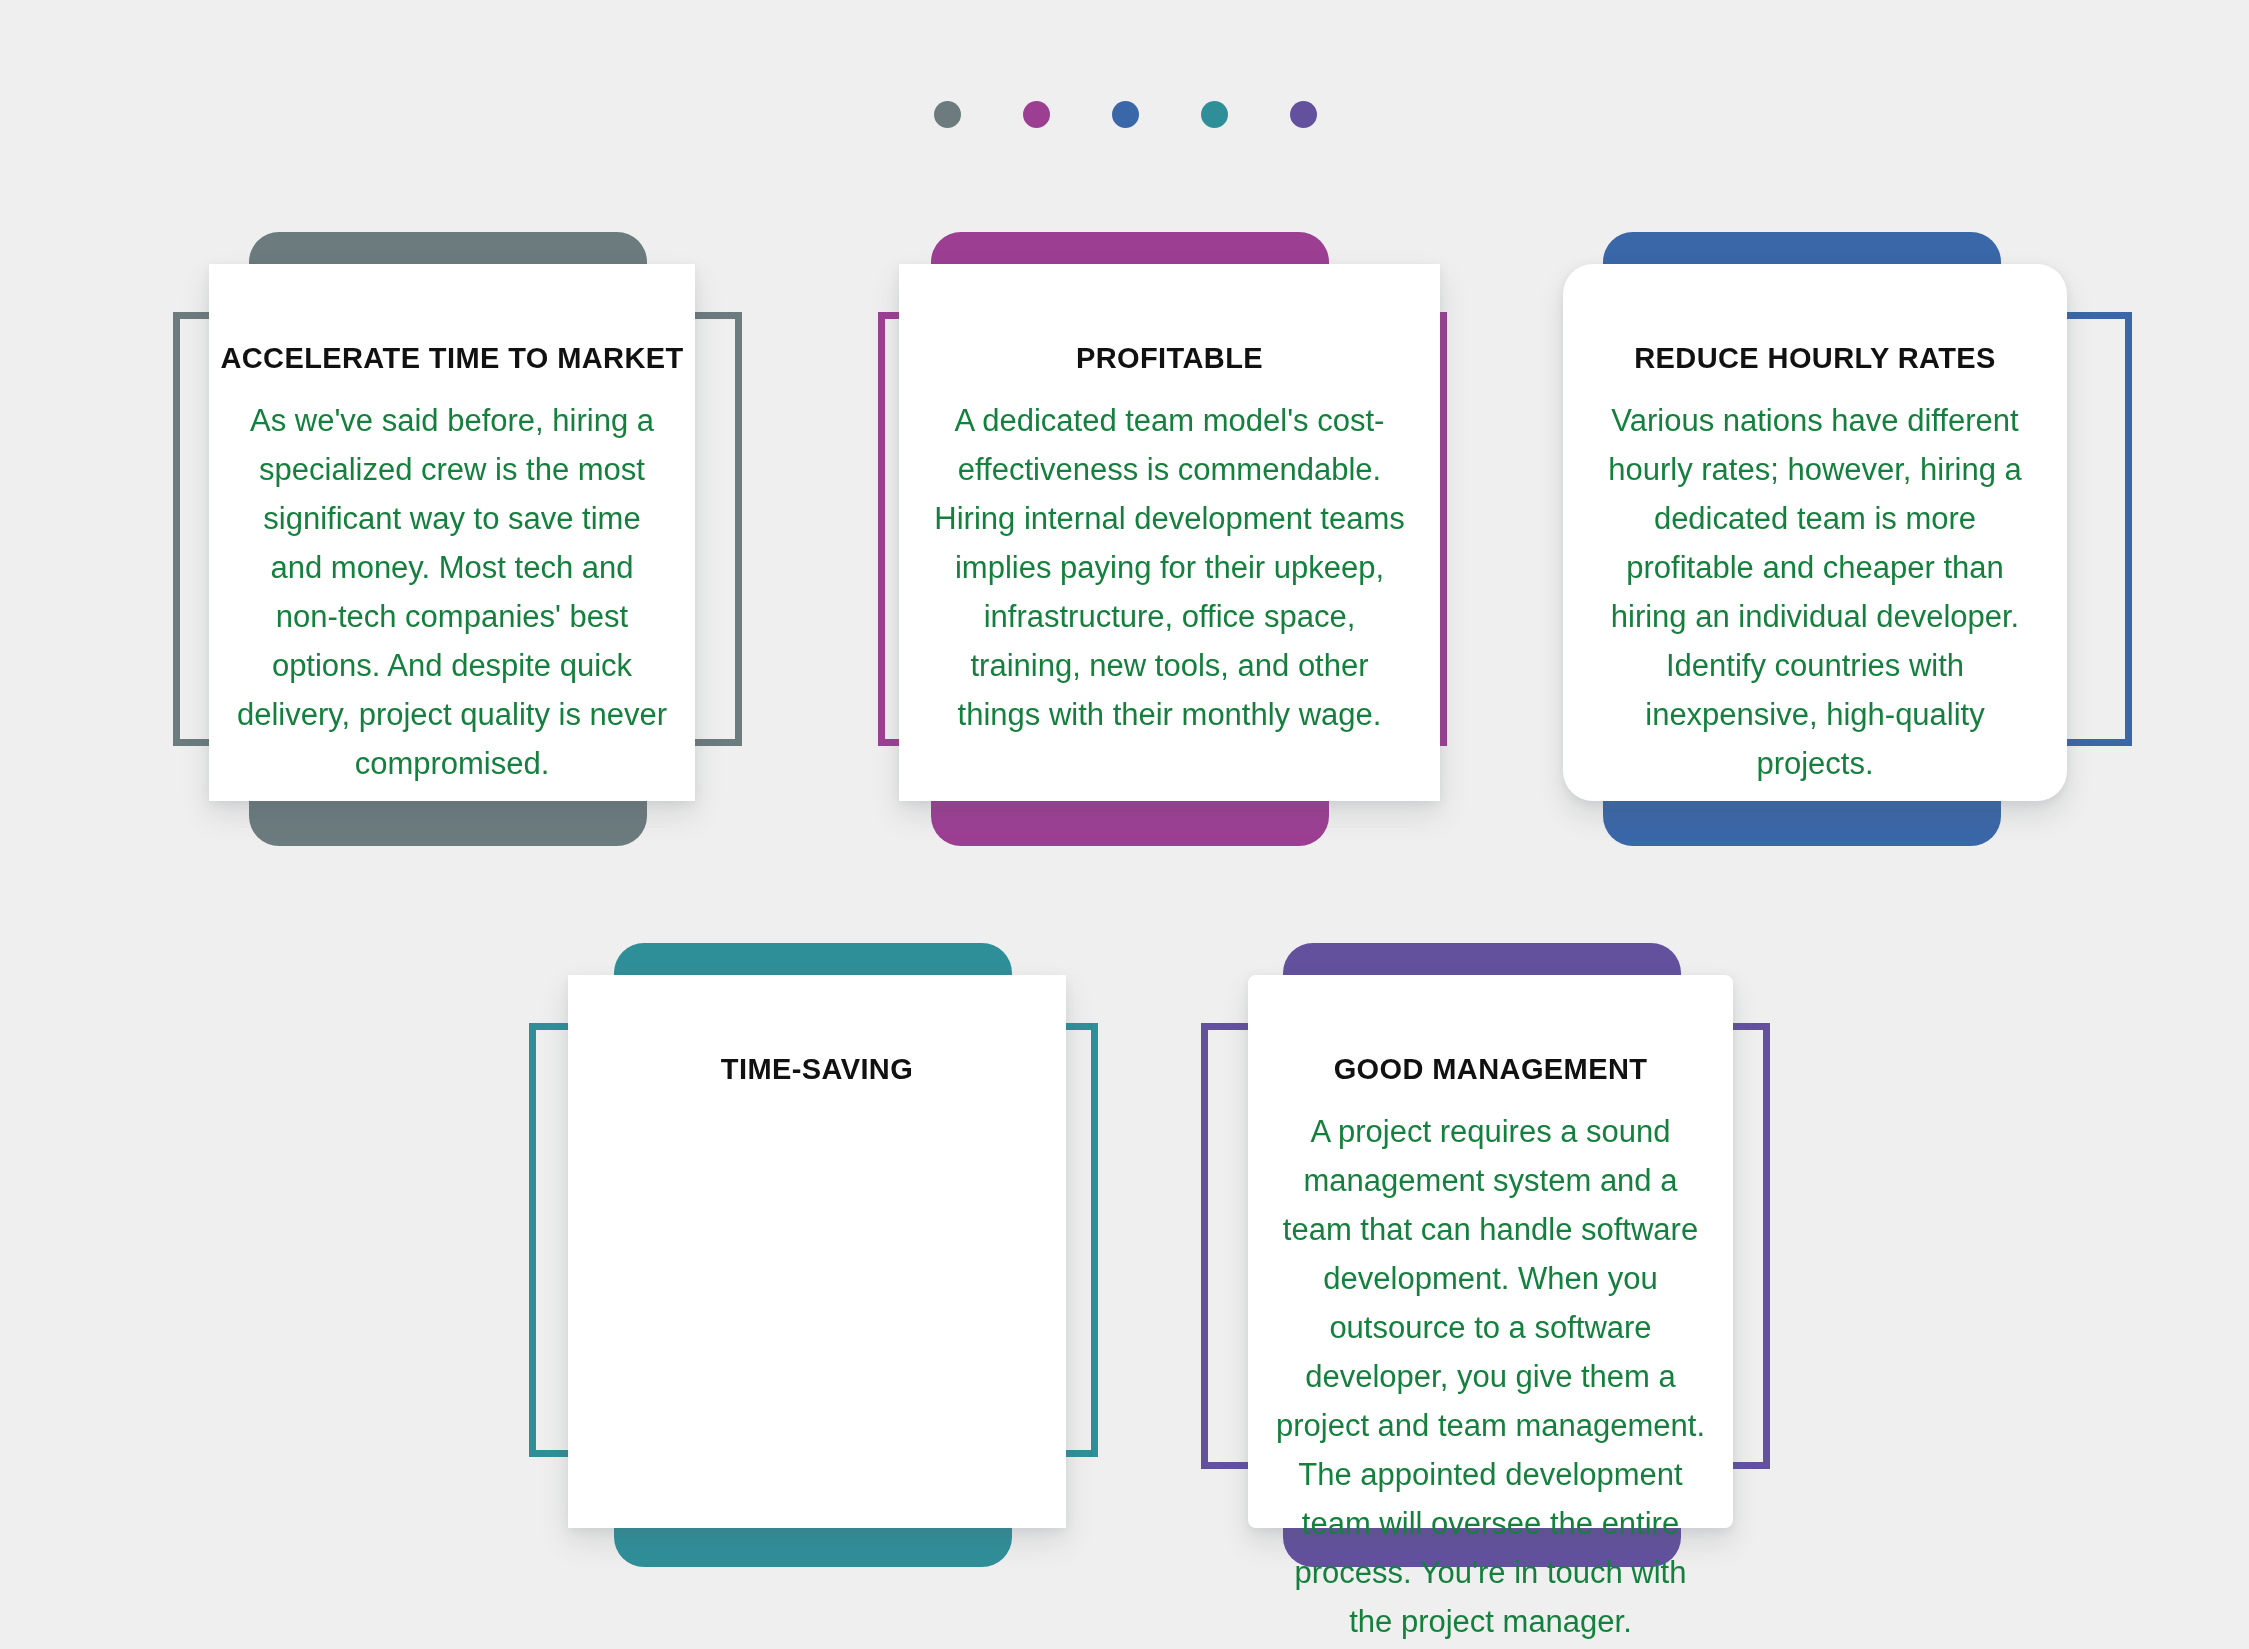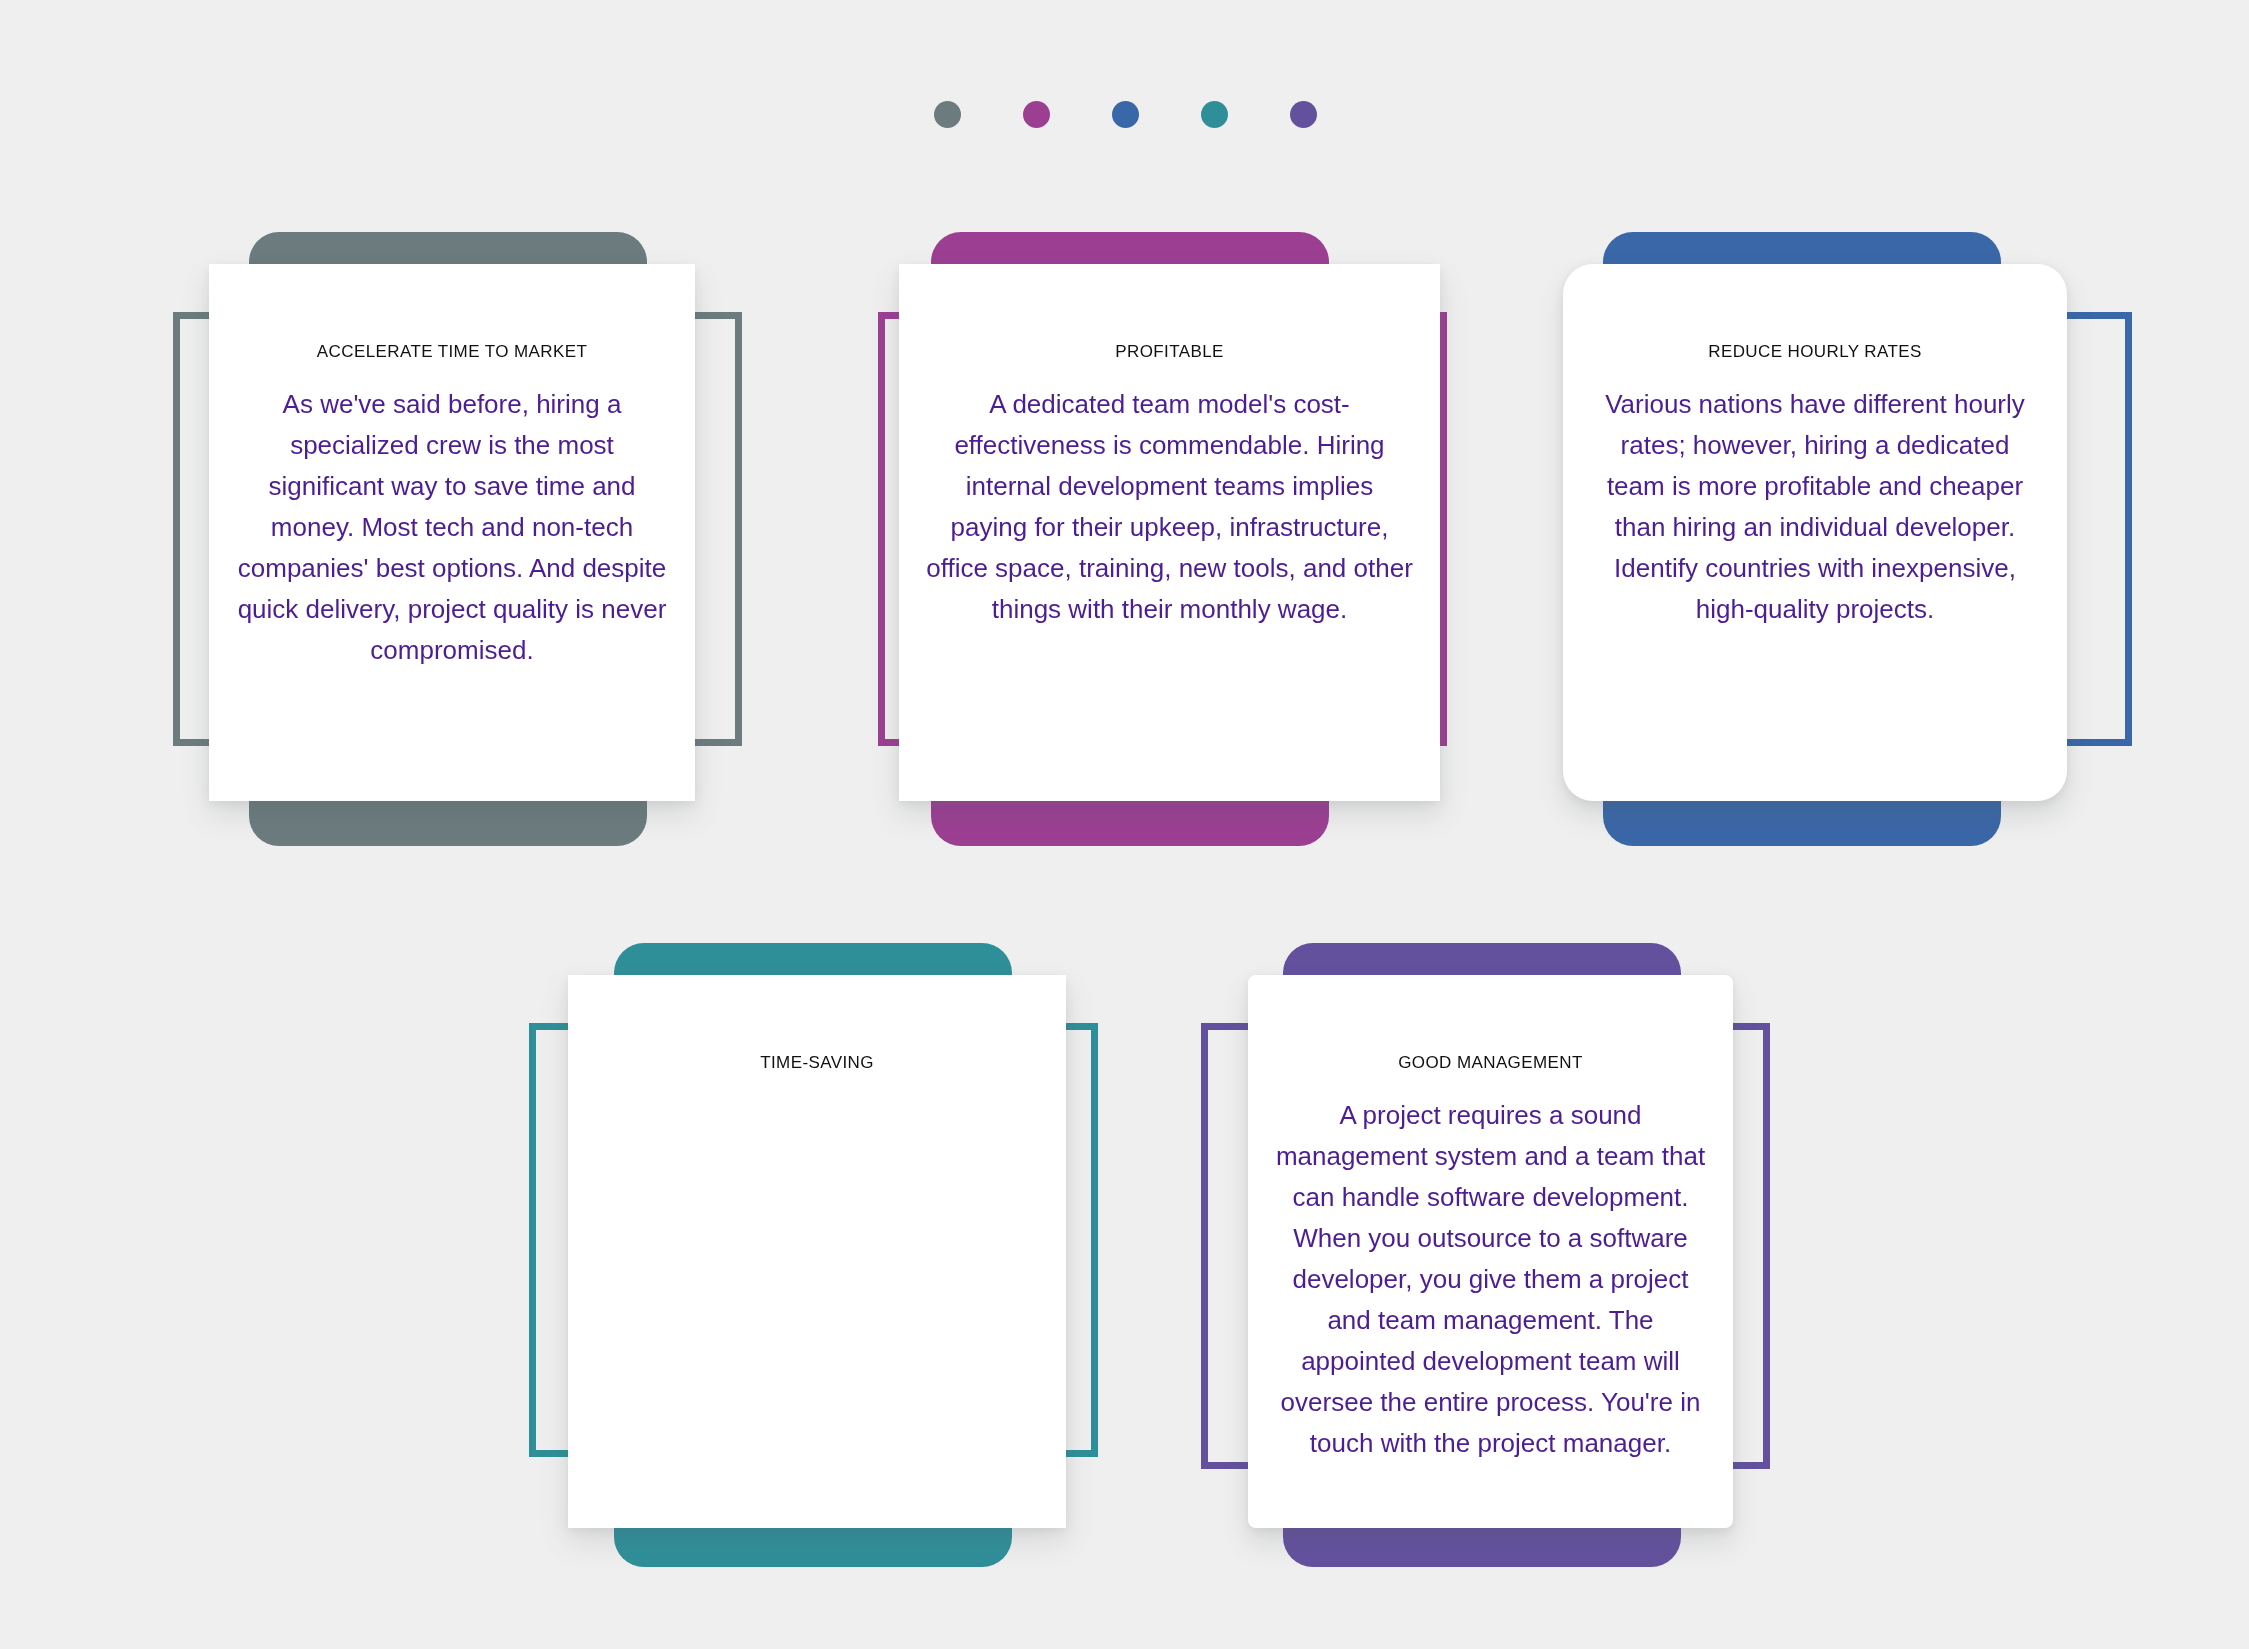--- a/index.html
+++ b/index.html
@@ -61,33 +61,33 @@
     background: #ffffff;
     box-shadow: 0 14.2px 27px rgba(90, 96, 102, 0.16),
                 0 2.6px 9px rgba(90, 96, 102, 0.10);
     display: flex;
     flex-direction: column;
     align-items: center;
     padding: 78px 27px 26px 27px;
   }
 
   .card-title {
-    font-size: 17px;
-    font-weight: normal;
+    font-size: 29px;
+    font-weight: bold;
     letter-spacing: 0.4px;
     color: #111111;
     line-height: 1.15;
     margin-bottom: 22px;
     white-space: nowrap;
   }
 
   .card-body {
-    font-size: 26px;
+    font-size: 31px;
     line-height: 1.58;
-    color: #4c1d95;
+    color: #15803d;
     text-align: center;
   }
 
   
   
   #block-1 { left: 155px;  top: 220px;  width: 776px; height: 653px; }
   #block-1 .accent-slab  { left: 94px; top: 11.6px;  width: 398px;  height: 614px; }
   #block-1 .accent-frame { left: 18px;  top: 92px; width: 569px;  height: 434px;
                            border: 7.8px solid #6b7b7e; }
   #block-1 .panel        { left: 54px;  top: 44px;  width: 486px;  height: 537px; }

